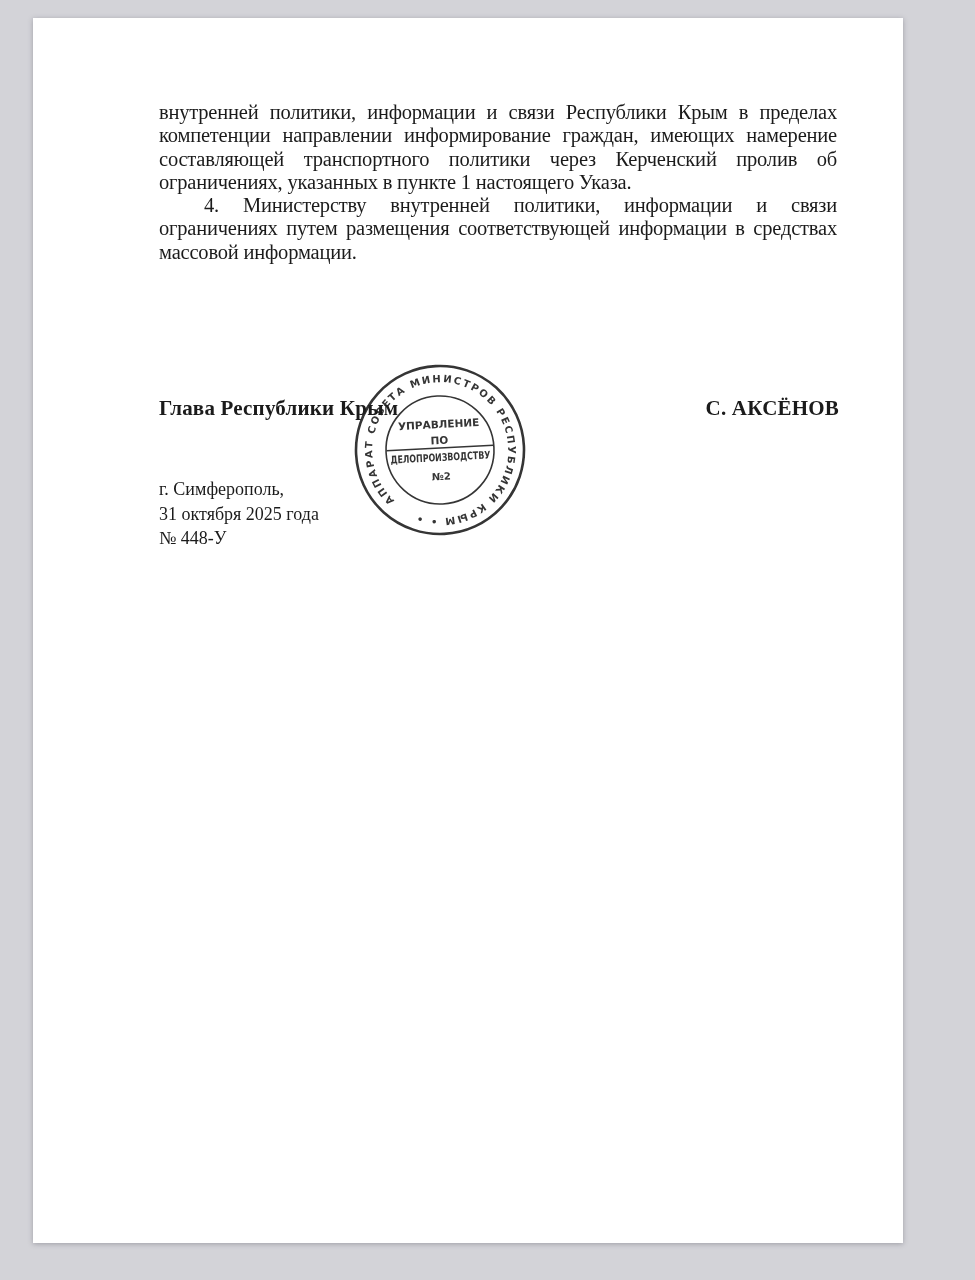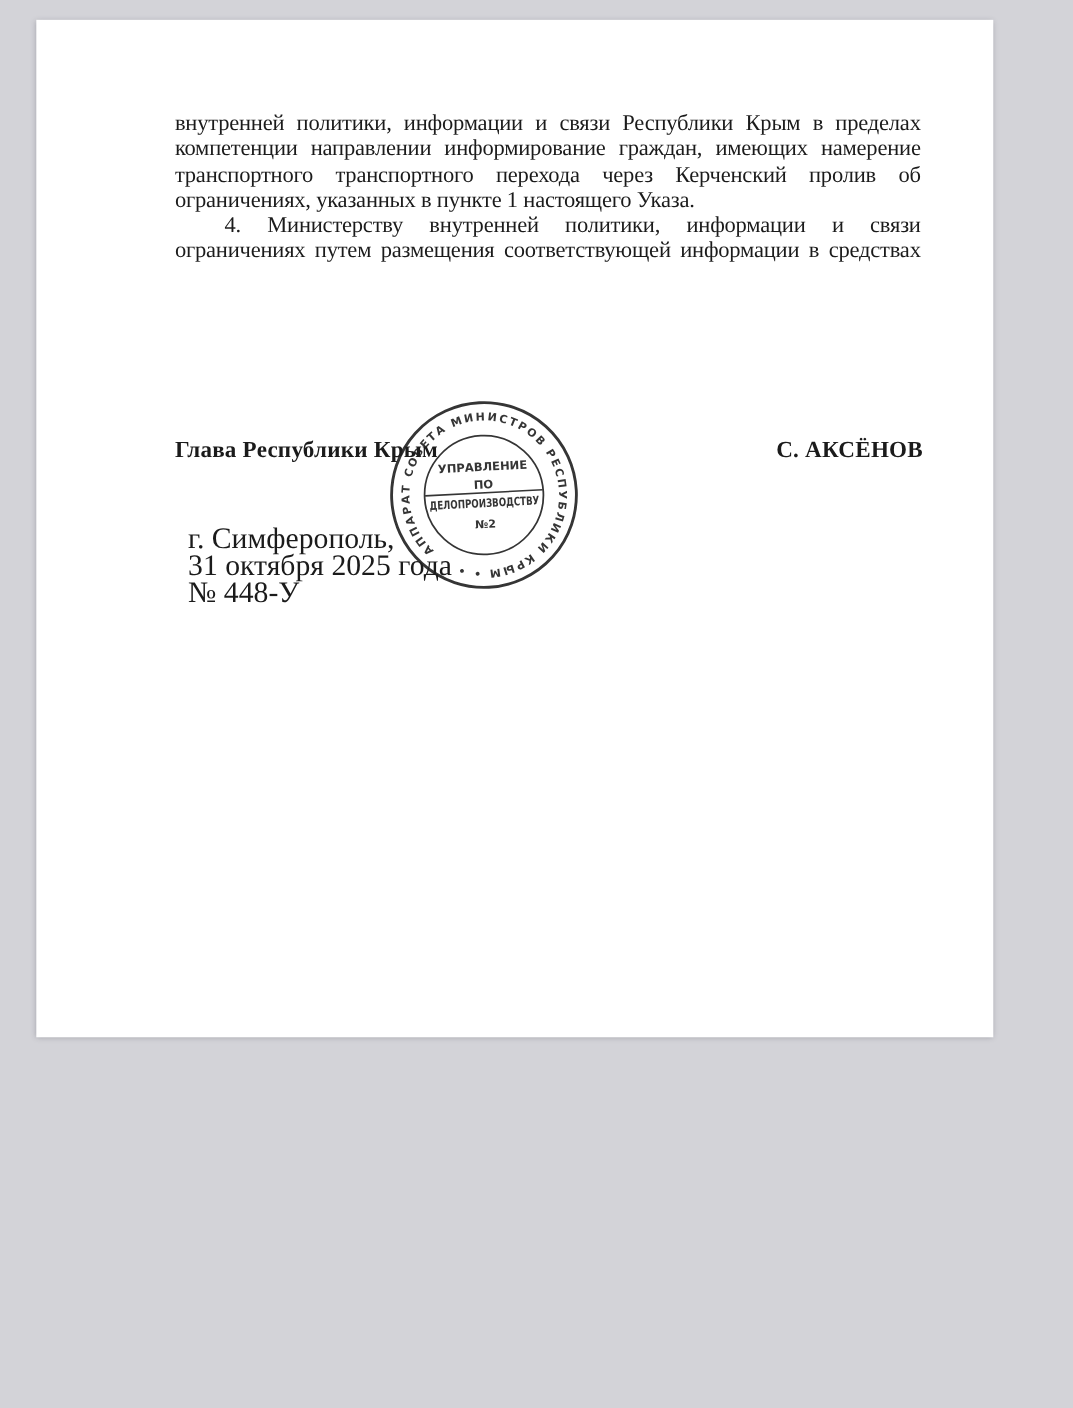--- a/index.html
+++ b/index.html
@@ -12,21 +12,21 @@
     position: relative;
     overflow: hidden;
     background: var(--background, #d3d3d8);
     font-family: "Liberation Serif", serif;
   }
   .page {
     position: absolute;
     left: 33px;
     top: 18px;
     width: 870px;
-    height: 925px;
+    height: 1225px;
     background: var(--page, #ffffff);
     box-shadow: 0 1px 5px rgba(60,60,75,0.35);
   }
   .body-text {
     position: absolute;
     left: 126px;
     top: 83px;
     width: 678px;
     font-size: 20.5px;
     line-height: 23.3px;
@@ -52,24 +52,23 @@
     justify-content: space-between;
     font-weight: bold;
     font-size: 21px;
     letter-spacing: 0.2px;
     color: var(--ink, #1b1b1b);
   }
   .issued {
     position: absolute;
     left: 126px;
     top: 459px;
-    font-size: 27px;
+    font-size: 18px;
     line-height: 24.5px;
     color: var(--ink, #1b1b1b);
-    margin-left: 12px;
   }
   .stamp {
     position: absolute;
     left: 317px;
     top: 342px;
     transform: rotate(-3deg);
     opacity: 0.9;
   }
   .ring-stroke {
     fill: none;
@@ -90,24 +89,25 @@
   }
 </style>
 </head>
 <body>
 
 <div class="page">
 
   <div class="body-text">
     <div class="ln">внутренней политики, информации и связи Республики Крым в пределах</div>
     <div class="ln">компетенции направлении информирование граждан, имеющих намерение</div>
-    <div class="ln">транспортного транспортного перехода через Керченский пролив об</div>
+    <div class="ln">составляющей транспортного политики через Керченский пролив об</div>
     <div class="ln last">ограничениях, указанных в пункте 1 настоящего Указа.</div>
     <div class="ln indent">4. Министерству внутренней политики, информации и связи</div>
     <div class="ln">ограничениях путем размещения соответствующей информации в средствах</div>
+    <div class="ln last">массовой информации.</div>
   </div>
 
   <div class="sig-row">
     <span>Глава Республики Крым</span>
     <span>С. АКСЁНОВ</span>
   </div>
 
   <div class="issued">
     <div>г. Симферополь,</div>
     <div>31 октября 2025 года</div>

